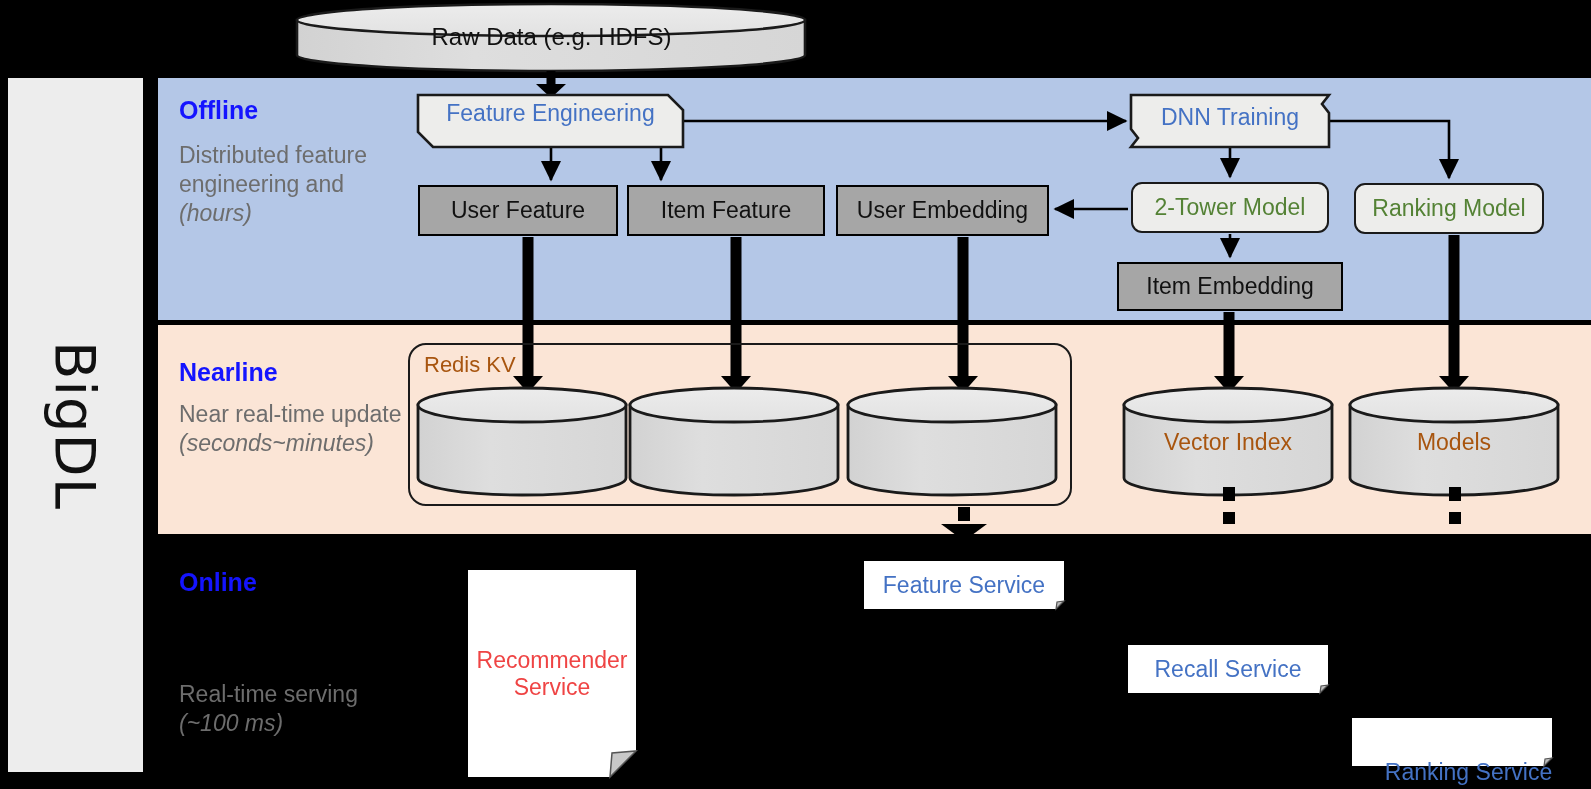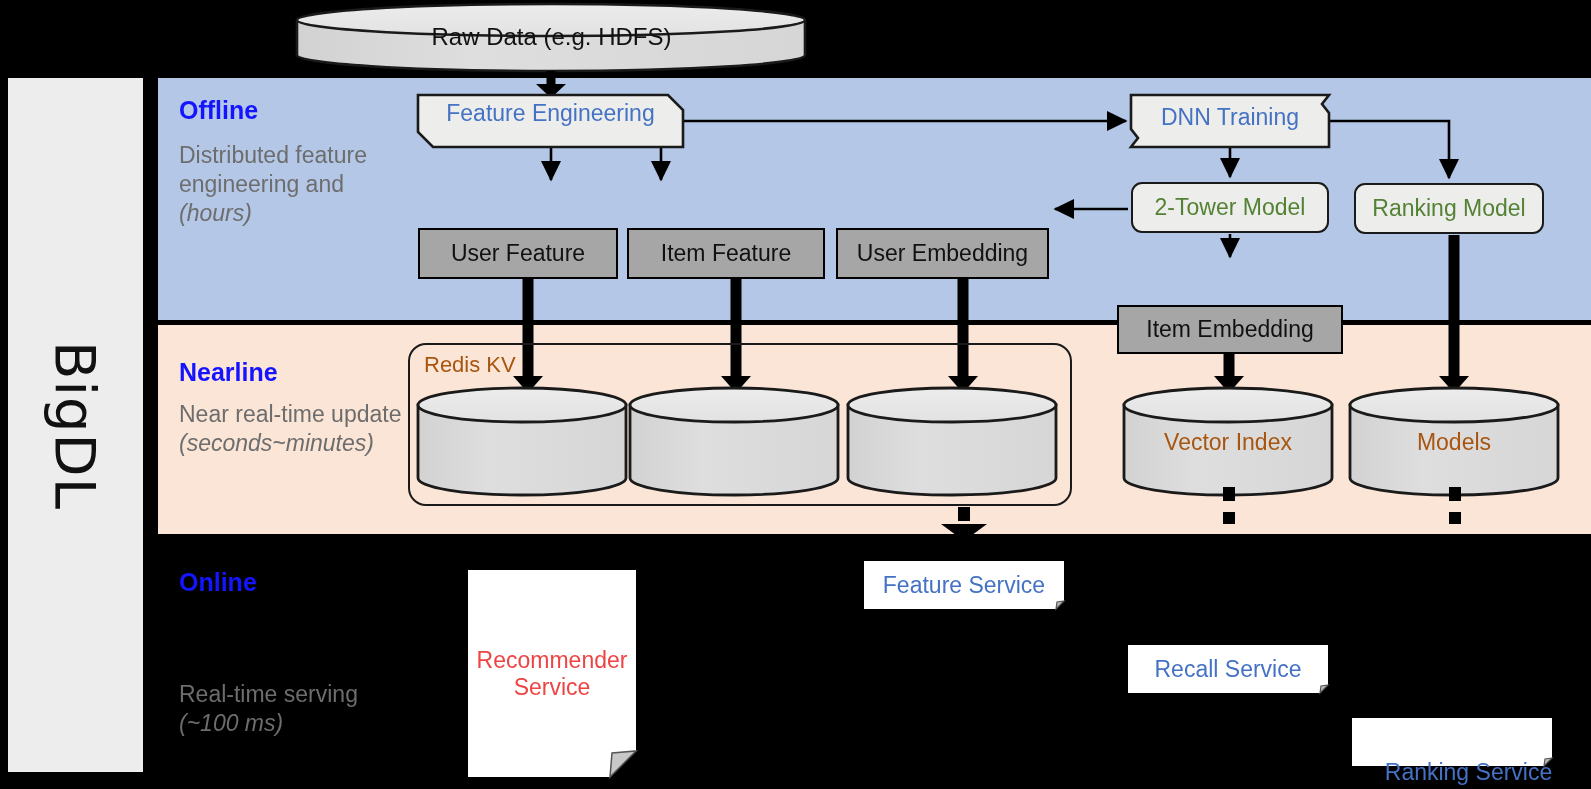--- a/index.html
+++ b/index.html
@@ -29,21 +29,21 @@
   .band-sub i{font-style:italic;}
 
   #t-offline{left:179px;top:96px;}
   #s-offline{left:179px;top:141px;width:215px;}
   #t-nearline{left:179px;top:358px;}
   #s-nearline{left:179px;top:400px;width:230px;}
   #t-online{left:179px;top:568px;}
   #s-online{left:179px;top:644px;width:230px;margin-top:36px;}
 
   
-  .gray-box{background:#a6a6a6;border:2.5px solid #000;color:#111;font-size:23px;margin-top:43px;}
+  .gray-box{background:#a6a6a6;border:2.5px solid #000;color:#111;font-size:23px;}
   .proc-box{background:#ededeb;border:2.5px solid #1a1a1a;font-size:23px;}
   .proc-box.green-t{color:#548235;}
   .rounded{border-radius:11px;}
   .svc{background:#fff;color:#4472c4;font-size:23px;}
 
   
   #raw-data{left:297px;top:6px;width:509px;height:62px;font-size:24px;color:#111;}
   #feature-engineering{left:418px;top:95px;width:265px;height:36px;}
   #dnn-training{left:1131px;top:95px;width:198px;height:44px;border-radius:8px;}
   #user-feature{left:418px;top:185px;width:200px;height:51px;}

